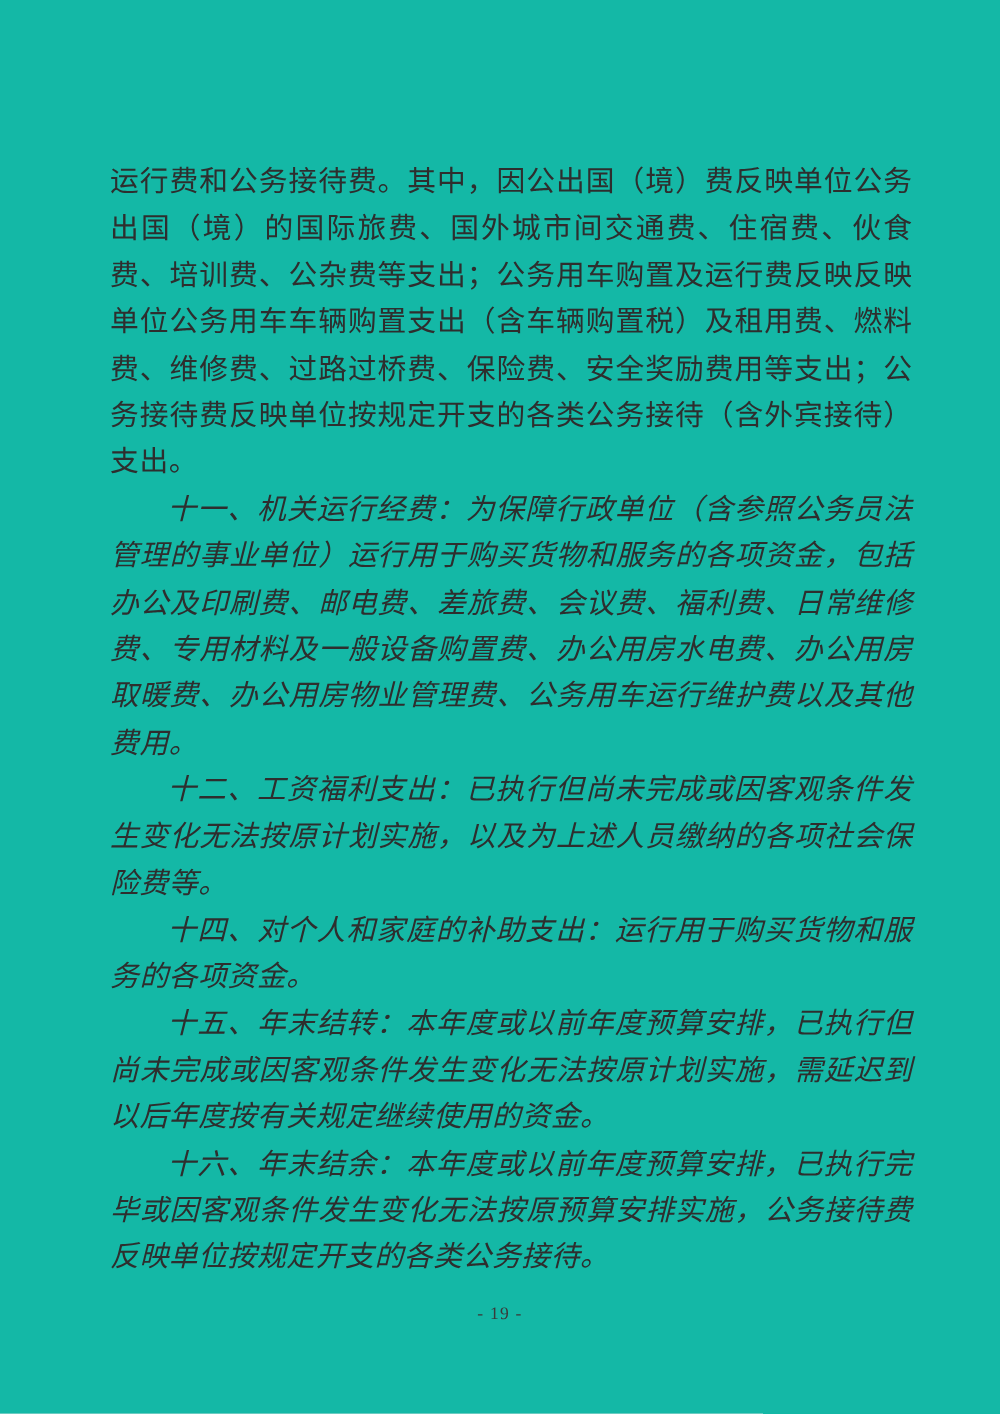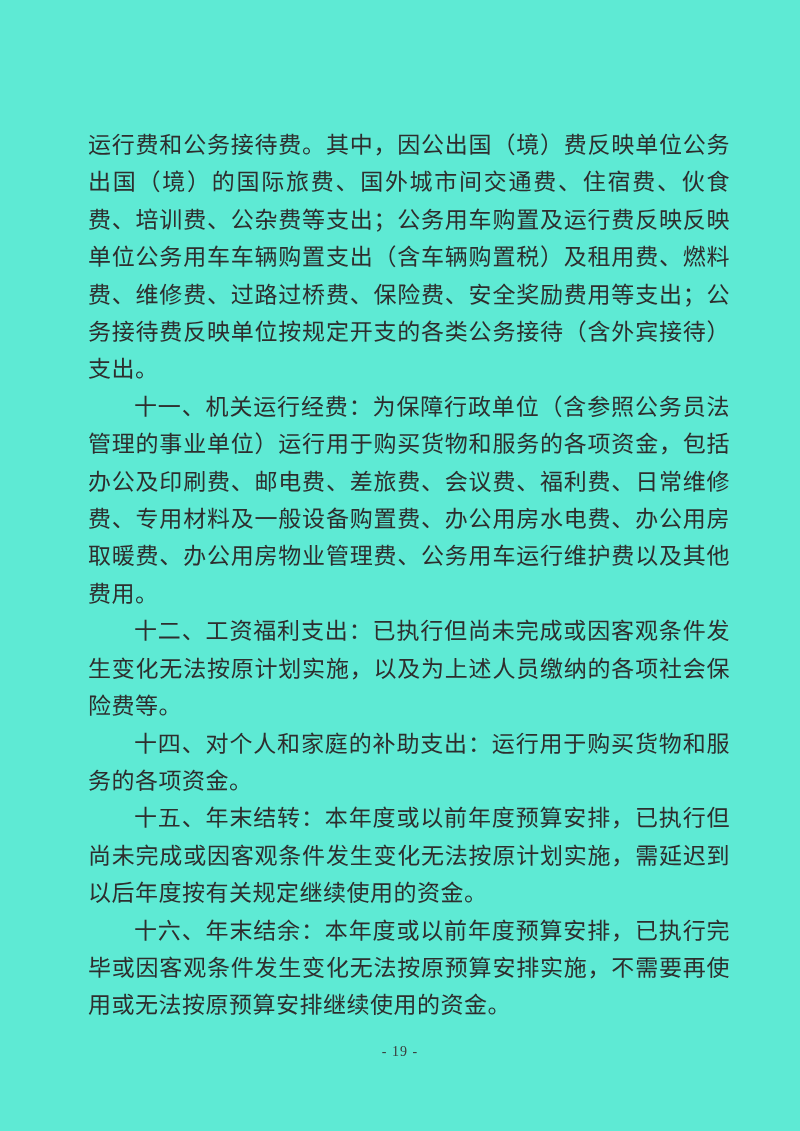--- a/index.html
+++ b/index.html
@@ -6,21 +6,21 @@
     html, body {
       margin: 0;
       padding: 0;
       background: #e8e8e8;
     }
     .page {
       position: relative;
       width: 800px;
       height: 1131px;
       margin: 0 auto;
-      background: #5eead4;
+      background: #14b8a6;
       overflow: hidden;
       font-family: "Liberation Serif", "DejaVu Serif", serif;
     }
     .body-text {
       position: absolute;
       left: 88px;
       top: 127px;
       width: 642px;
       font-size: 23px;
       line-height: 37.4px;
@@ -28,20 +28,21 @@
       text-align: justify;
       text-justify: inter-character;
       letter-spacing: 0.5px;
     }
     .body-text p {
       margin: 0;
       padding: 0;
     }
     .body-text p.indent {
       text-indent: 2em;
+      font-style: italic;
     }
     .footer {
       position: absolute;
       left: 0;
       right: 0;
       top: 1044px;
       text-align: center;
       color: #3a3a3a;
       font-size: 14px;
       letter-spacing: 1px;
@@ -50,18 +51,18 @@
 </head>
 <body>
 
 <div class="page">
   <div class="body-text">
       <p>运行费和公务接待费。其中，因公出国（境）费反映单位公务出国（境）的国际旅费、国外城市间交通费、住宿费、伙食费、培训费、公杂费等支出；公务用车购置及运行费反映反映单位公务用车车辆购置支出（含车辆购置税）及租用费、燃料费、维修费、过路过桥费、保险费、安全奖励费用等支出；公务接待费反映单位按规定开支的各类公务接待（含外宾接待）支出。</p>
       <p class="indent">十一、机关运行经费：为保障行政单位（含参照公务员法管理的事业单位）运行用于购买货物和服务的各项资金，包括办公及印刷费、邮电费、差旅费、会议费、福利费、日常维修费、专用材料及一般设备购置费、办公用房水电费、办公用房取暖费、办公用房物业管理费、公务用车运行维护费以及其他费用。</p>
       <p class="indent">十二、工资福利支出：已执行但尚未完成或因客观条件发生变化无法按原计划实施，以及为上述人员缴纳的各项社会保险费等。</p>
       <p class="indent">十四、对个人和家庭的补助支出：运行用于购买货物和服务的各项资金。</p>
       <p class="indent">十五、年末结转：本年度或以前年度预算安排，已执行但尚未完成或因客观条件发生变化无法按原计划实施，需延迟到以后年度按有关规定继续使用的资金。</p>
-      <p class="indent">十六、年末结余：本年度或以前年度预算安排，已执行完毕或因客观条件发生变化无法按原预算安排实施，不需要再使用或无法按原预算安排继续使用的资金。</p>
+      <p class="indent">十六、年末结余：本年度或以前年度预算安排，已执行完毕或因客观条件发生变化无法按原预算安排实施，公务接待费反映单位按规定开支的各类公务接待。</p>
     </div>
   <div class="footer">
     <span>- 19 -</span>
   </div>
 </div>
 
 </body></html>

